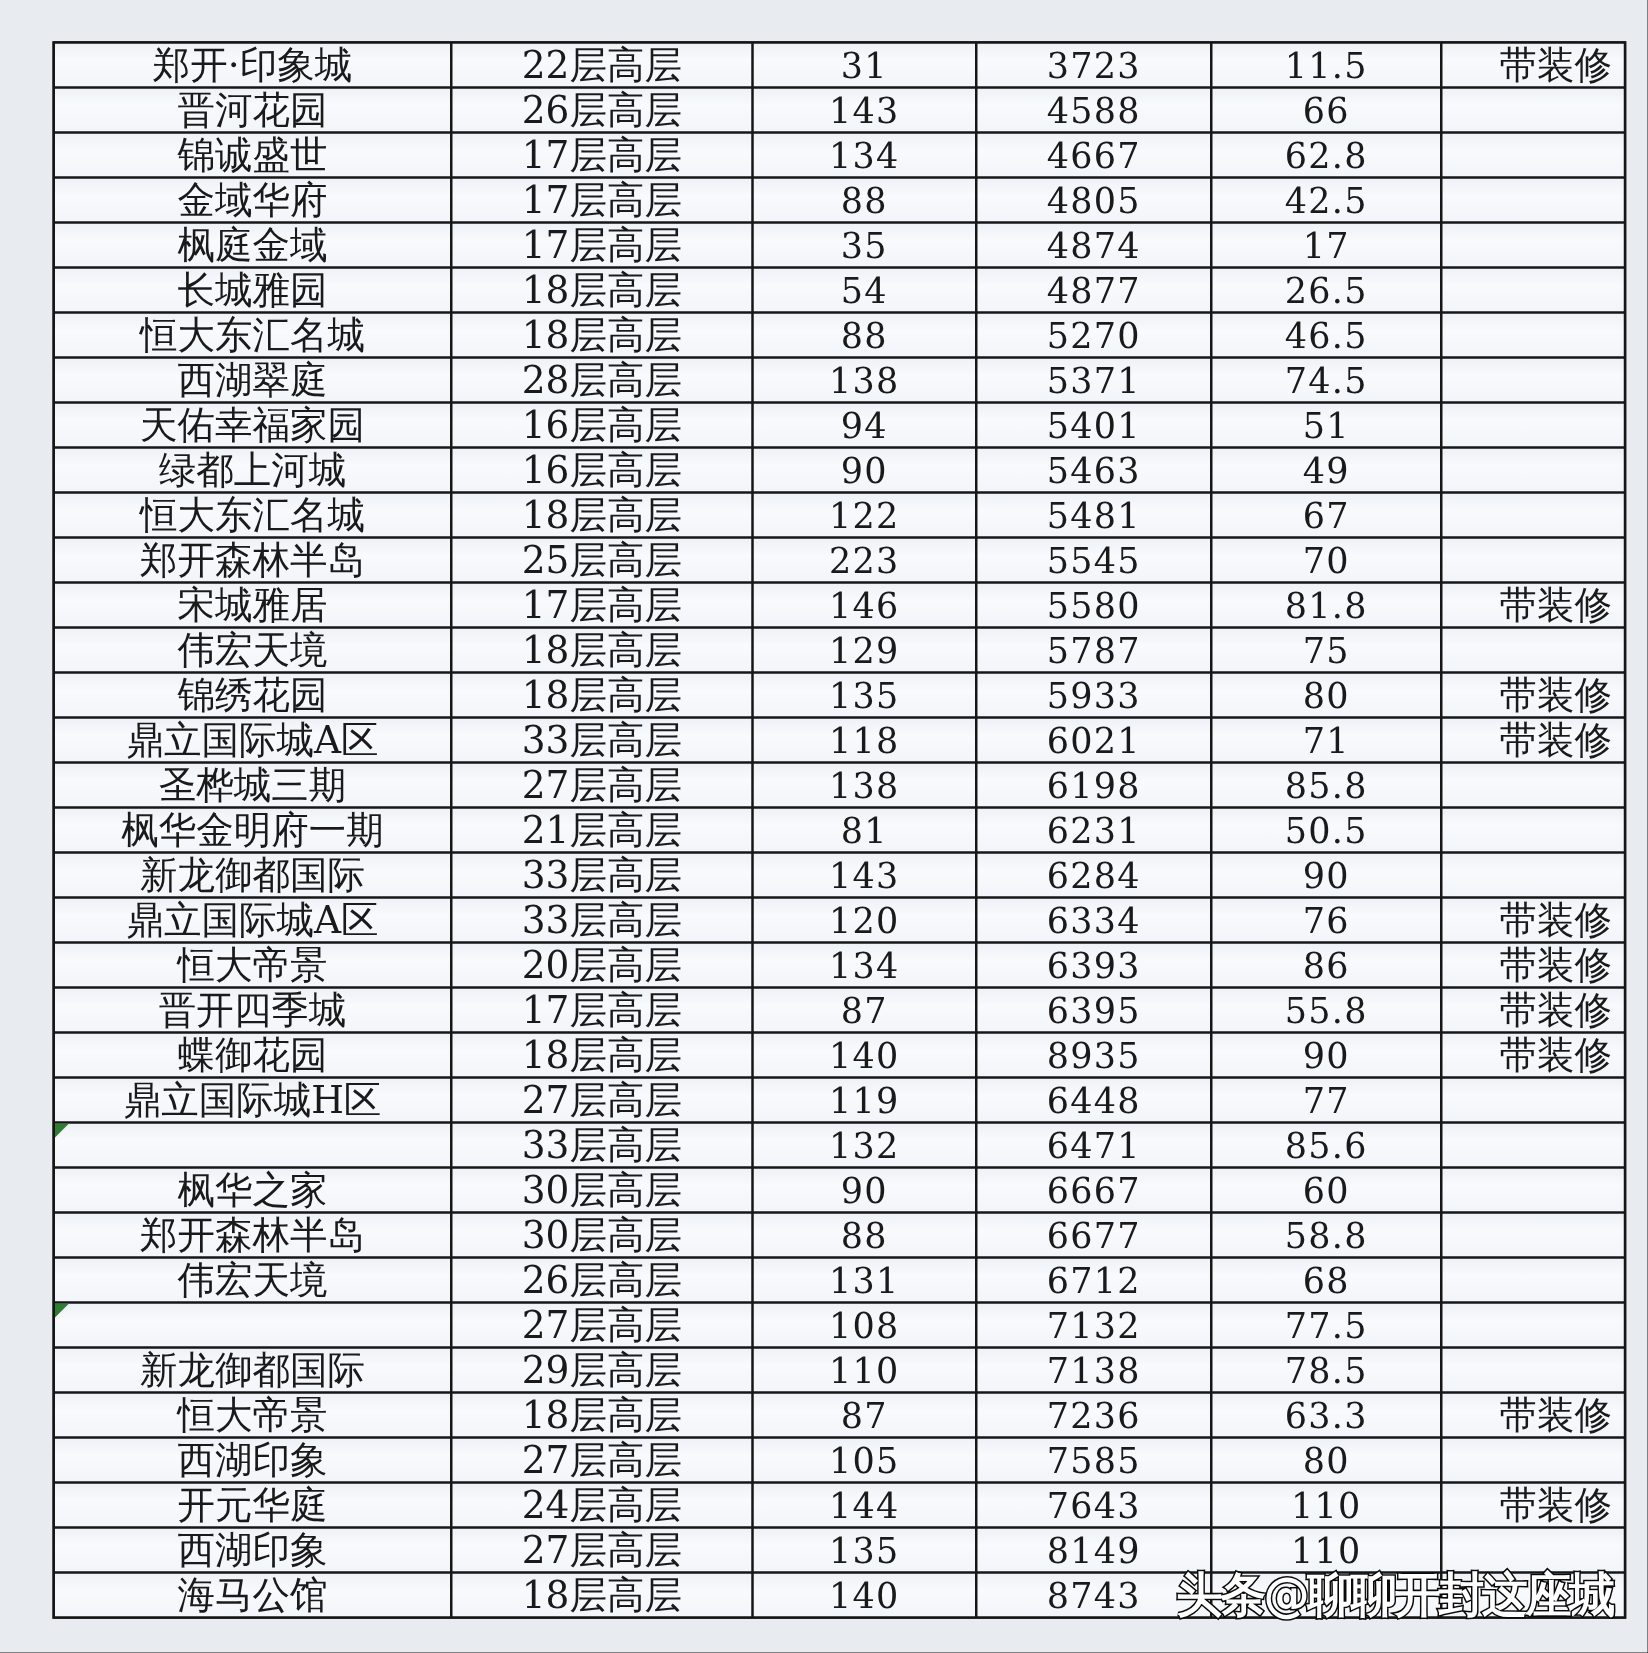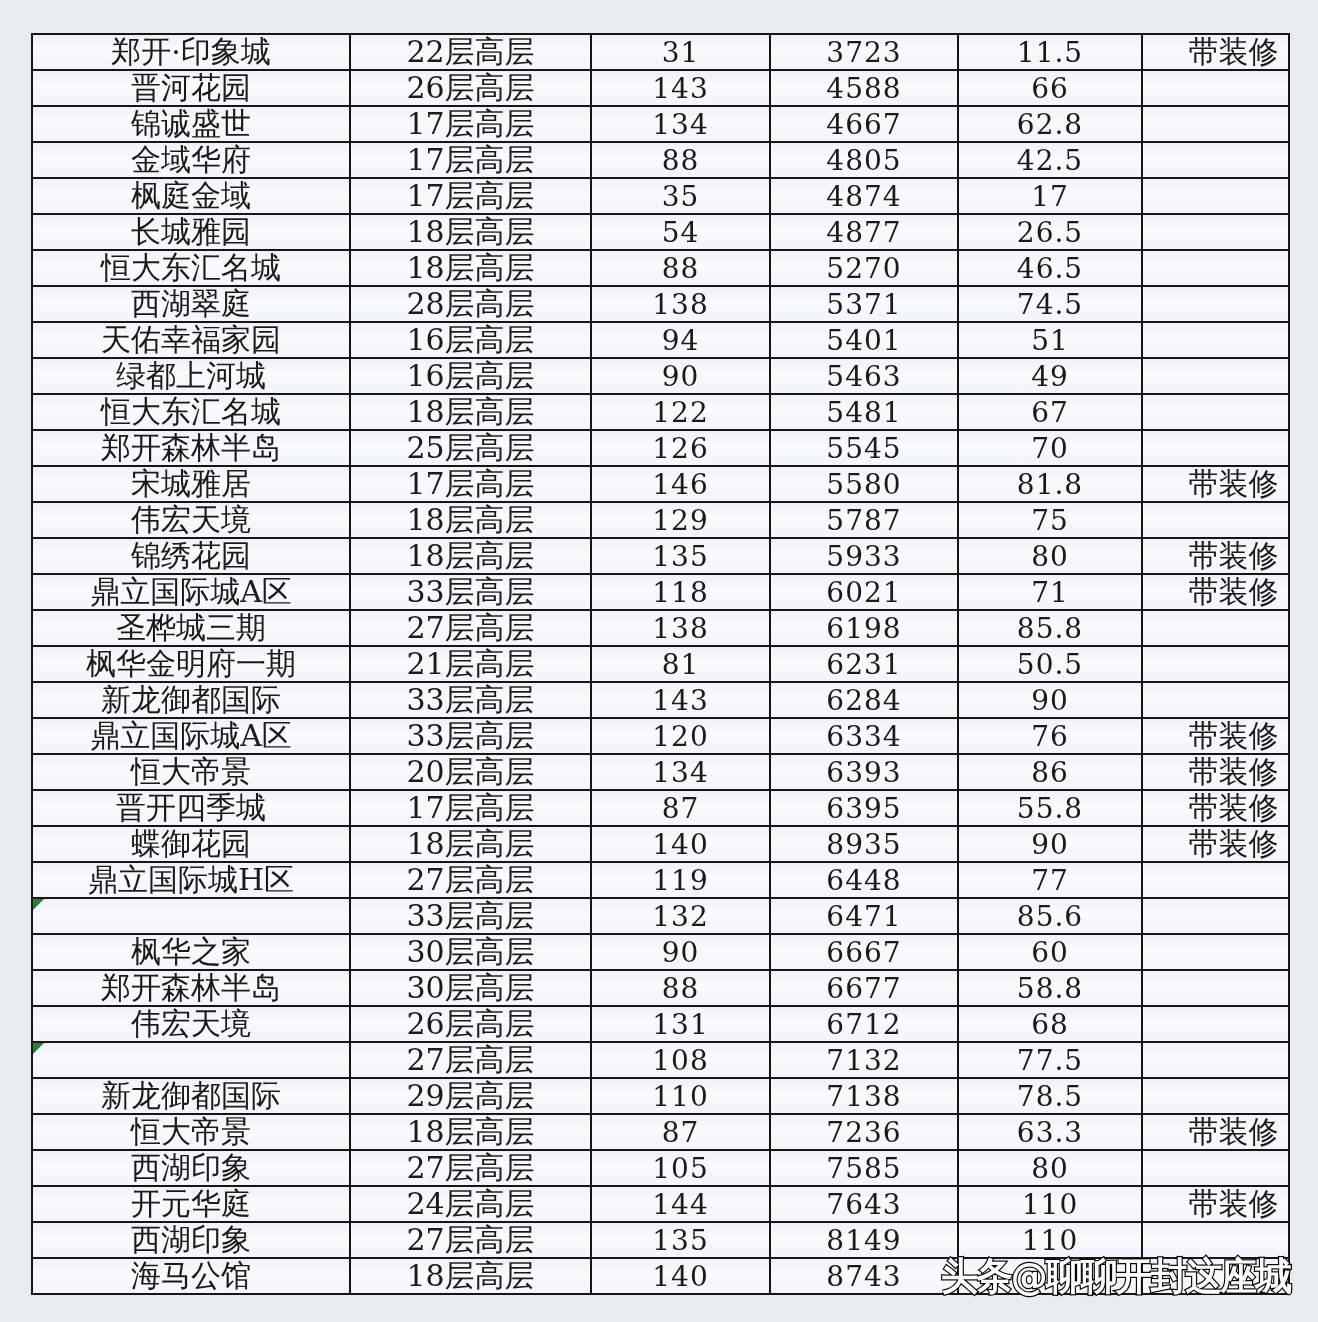--- a/index.html
+++ b/index.html
@@ -14,21 +14,21 @@
     overflow: hidden;
     font-family: "DejaVu Serif", "Liberation Serif", serif;
   }
   .page {
     position: absolute;
     inset: 0;
   }
   
   .table {
     position: absolute;
-    left: 31px;
+    left: 42px;
     top: 33px;
     display: grid;
     grid-template-columns: 316px 239px 177px 186px 182px 145px;
     grid-auto-rows: 34px;
     border: 2px solid #161616;
     background: #161616;
     gap: 2px;
     width: max-content;
   }
   .row { display: contents; }
@@ -234,21 +234,21 @@
         </div><div class="cell total_price">
           <span class="txt">67</span>
         </div><div class="cell decoration">
           <span class="txt"></span>
         </div></div>
       <div class="row"><div class="cell name">
           <span class="txt">郑开森林半岛</span>
         </div><div class="cell floor">
           <span class="txt">25层高层</span>
         </div><div class="cell area">
-          <span class="txt">126</span>
+          <span class="txt">223</span>
         </div><div class="cell unit_price">
           <span class="txt">5545</span>
         </div><div class="cell total_price">
           <span class="txt">70</span>
         </div><div class="cell decoration">
           <span class="txt"></span>
         </div></div>
       <div class="row"><div class="cell name">
           <span class="txt">宋城雅居</span>
         </div><div class="cell floor">

